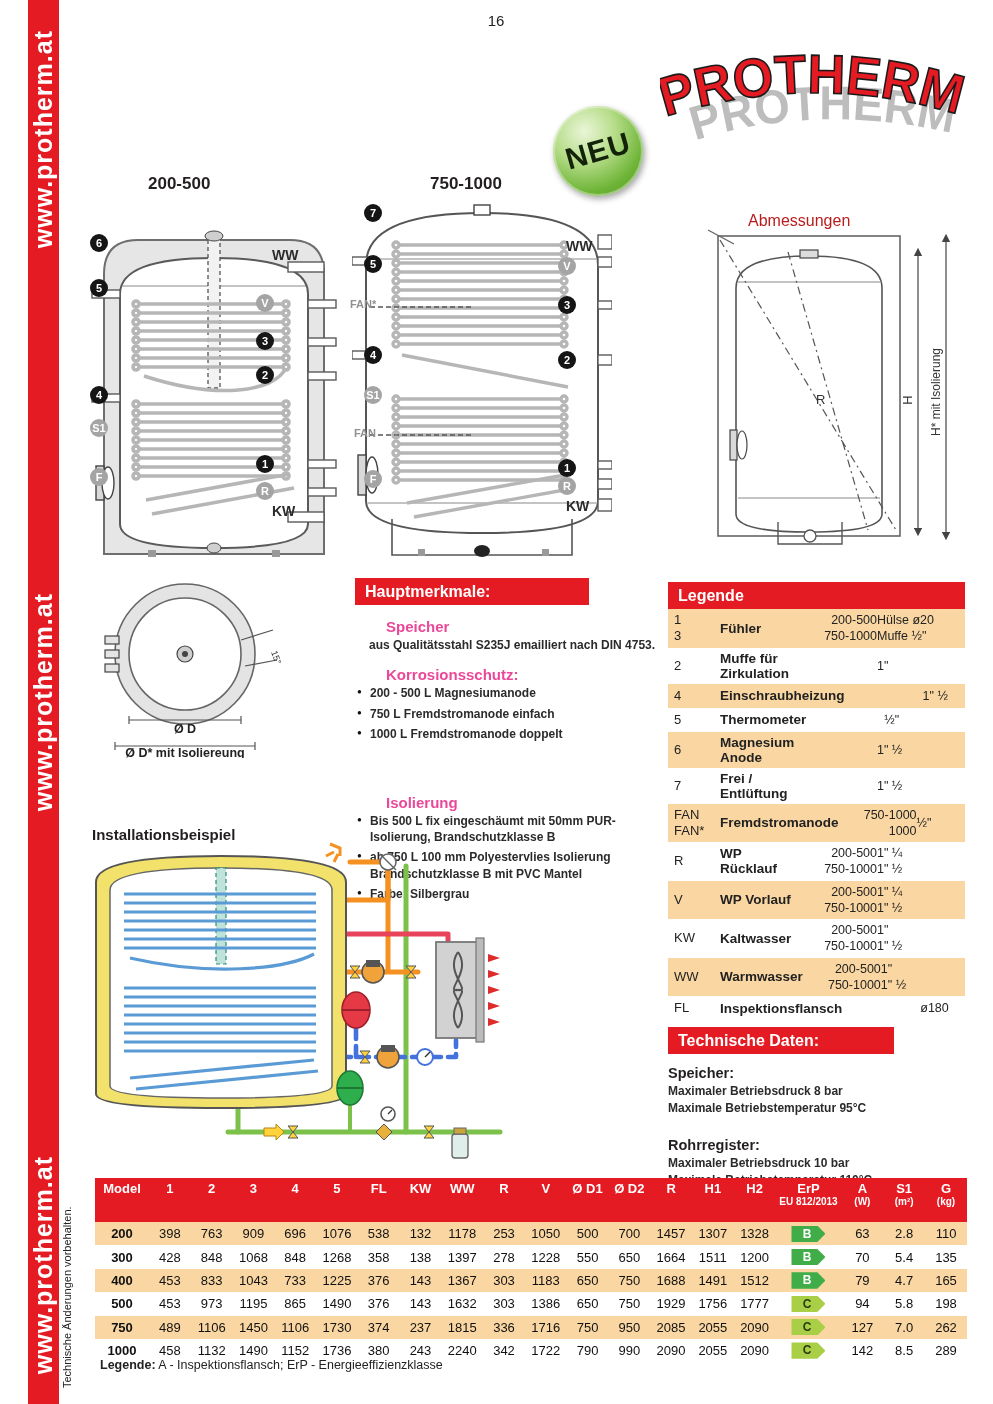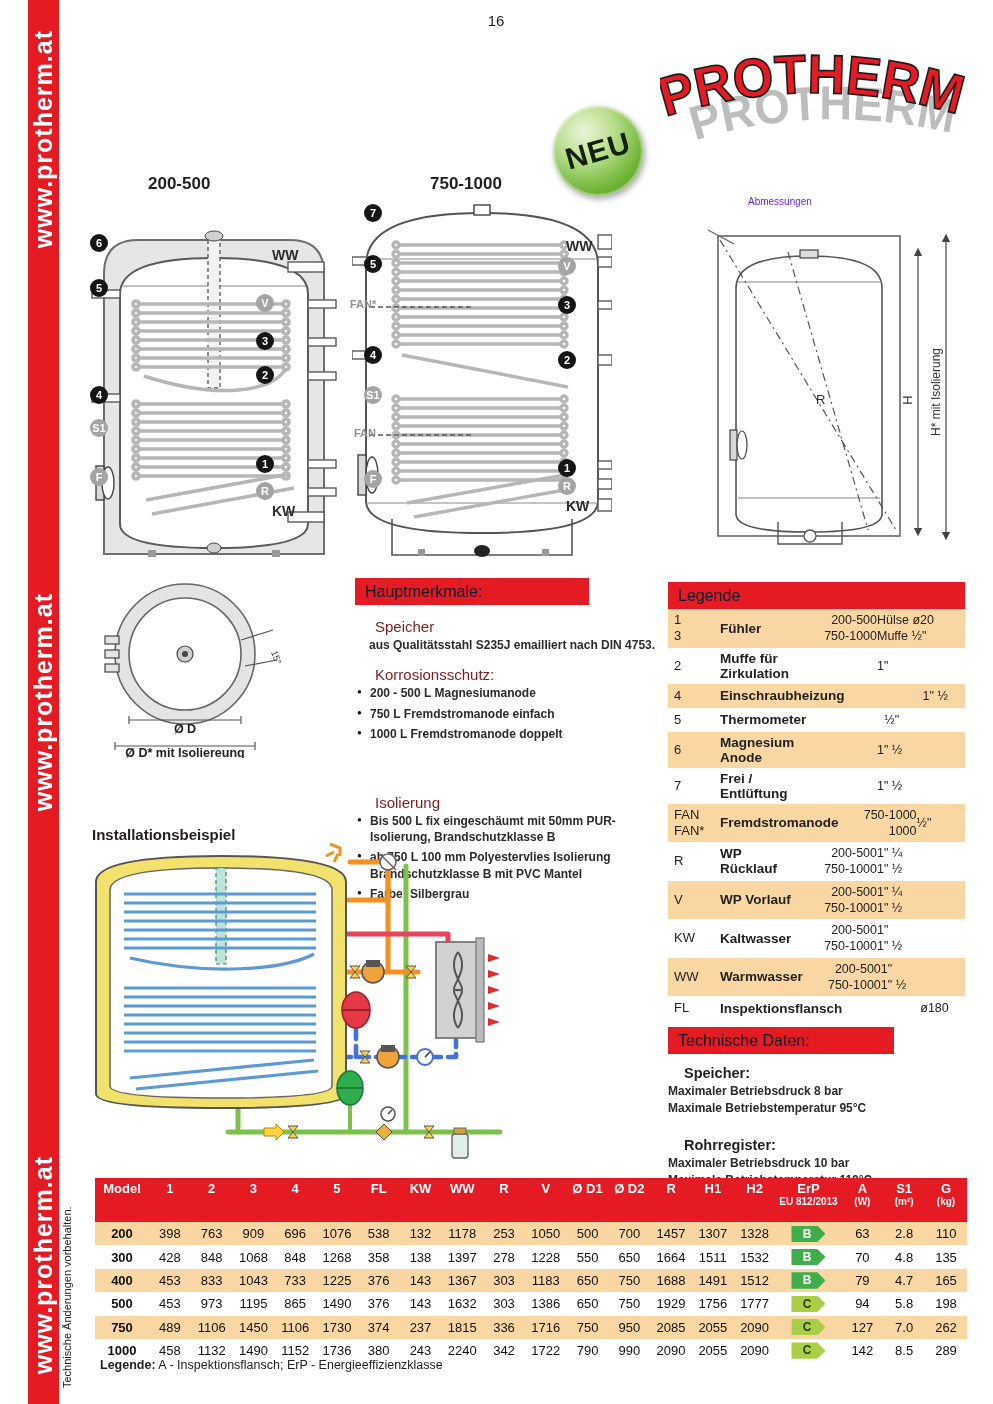--- a/index.html
+++ b/index.html
@@ -21,21 +21,21 @@
 
   .pagenum{position:absolute;left:466px;top:12px;width:60px;text-align:center;font-size:15px;color:#222}
 
   .title1{position:absolute;left:105px;top:74px;font-size:35px;font-weight:bold;color:#231f20;letter-spacing:-0.5px}
   .title2{position:absolute;left:105px;top:122px;font-size:35px;font-weight:bold;color:#231f20;letter-spacing:-0.5px}
   .title2 .suffix{font-size:22px;letter-spacing:0}
 
   .variant{position:absolute;font-size:17px;font-weight:bold;color:#231f20}
   .v-left{left:148px;top:174px}
   .v-right{left:430px;top:174px}
-  .abmess{position:absolute;left:748px;top:196px;font-size:10px;color:#6d28d9}
+  .abmess{position:absolute;left:748px;top:212px;font-size:16px;color:#b91c1c}
 
   
   .neu{position:absolute;left:553px;top:106px;width:90px;height:90px;border-radius:50%;
        background:radial-gradient(circle at 35% 28%,#eaf6d8 0%,#b7dd8a 35%,#6db436 70%,#4f9423 100%);
        box-shadow:2px 3px 6px rgba(0,0,0,.35), inset 0 0 0 2px rgba(255,255,255,.35);
        display:flex;align-items:center;justify-content:center}
   .neu span{transform:rotate(-16deg);font-size:30px;font-weight:bold;color:#12230a;letter-spacing:1px}
 
   .logo{position:absolute;left:660px;top:40px;width:310px;height:108px}
 
@@ -43,45 +43,45 @@
   .chip{position:absolute;width:18px;height:18px;border-radius:50%;color:#fff;font-size:11px;font-weight:bold;
         display:flex;align-items:center;justify-content:center;z-index:3;line-height:1}
   .chip.num{background:#151515}
   .chip.gray{background:#a4a4a4}
   .tklabel{position:absolute;font-weight:bold;color:#2b2b2b;font-size:14px;z-index:3}
   .tklabel.gray{color:#909090;font-size:11px}
 
   svg text{font-family:"Liberation Sans",sans-serif}
 
   
-  .redbar{background:var(--red);color:#0f172a;font-weight:normal;font-size:16px;padding:4px 10px;line-height:1.2}
+  .redbar{background:var(--red);color:#ffffff;font-weight:bold;font-size:16px;padding:4px 10px;line-height:1.2}
 
   
   .features{position:absolute;left:355px;top:578px;width:306px}
   .features .redbar{width:234px}
-  .feat-h{font-size:15px;font-weight:normal;color:#7f1d1d;margin:13px 0 2px 20px}
+  .feat-h{font-size:15px;font-weight:bold;color:#ec4899;margin:13px 0 2px 31px}
   .feat-line{font-size:12px;font-weight:bold;color:#2b2b2b;margin-left:14px;line-height:1.35}
   .feat-bullets{list-style:none;margin:2px 0 0 2px;padding:0}
   .feat-bullets li{position:relative;padding-left:13px;font-size:12px;font-weight:bold;color:#2b2b2b;line-height:1.35;margin-bottom:4px}
   .feat-bullets li::before{content:"\25CF";position:absolute;left:0;top:2px;font-size:8px;color:#111}
 
   
   .legend{position:absolute;left:668px;top:582px;width:297px}
   .lrow{display:grid;grid-template-columns:46px 1fr 78px 82px;align-items:center;padding:3px 6px;color:#222;min-height:24px}
   .lrow.shade{background:var(--rowOrange)}
   .lkeys span{display:block;font-size:13px;line-height:1.25}
   .llabel{font-weight:bold;font-size:13.5px}
   .lranges{text-align:right}
   .lranges span,.lsizes span{display:block;font-size:12.5px;line-height:1.3}
   .lsizes{text-align:left}
 
   
   .tech{position:absolute;left:668px;top:1027px;width:300px}
   .tech .redbar{width:226px}
-  .tech-h{font-size:14.5px;font-weight:bold;color:#231f20;margin:11px 16px 2px}
+  .tech-h{font-size:14.5px;font-weight:bold;color:#231f20;margin:11px 0 2px}
   .tech-line{font-size:12px;font-weight:bold;color:#2b2b2b;line-height:1.4}
 
   .install-title{position:absolute;left:92px;top:826px;font-size:15px;font-weight:bold;color:#231f20}
 
   
   .tablewrap{position:absolute;left:95px;top:1178px;width:872px}
   .dtable{border-collapse:collapse;width:872px;table-layout:fixed;font-size:13px}
   .dtable th{background:var(--red);color:#fff;font-weight:bold;padding:4px 1px;line-height:1.1;vertical-align:top}
   .dtable th .h2{font-size:10px;font-weight:bold}
   .dtable thead tr{height:44px}
@@ -693,24 +693,24 @@
             <td>1268</td>
             <td>358</td>
             <td>138</td>
             <td>1397</td>
             <td>278</td>
             <td>1228</td>
             <td>550</td>
             <td>650</td>
             <td>1664</td>
             <td>1511</td>
-            <td>1532</td>
+            <td>1200</td>
             <td><span class="erp b">B</span></td>
             <td>70</td>
-            <td>4.8</td>
+            <td>5.4</td>
             <td>135</td>
           </tr>
           <tr class="shade">
             <td class="model">400</td>
             <td>453</td>
             <td>833</td>
             <td>1043</td>
             <td>733</td>
             <td>1225</td>
             <td>376</td>

